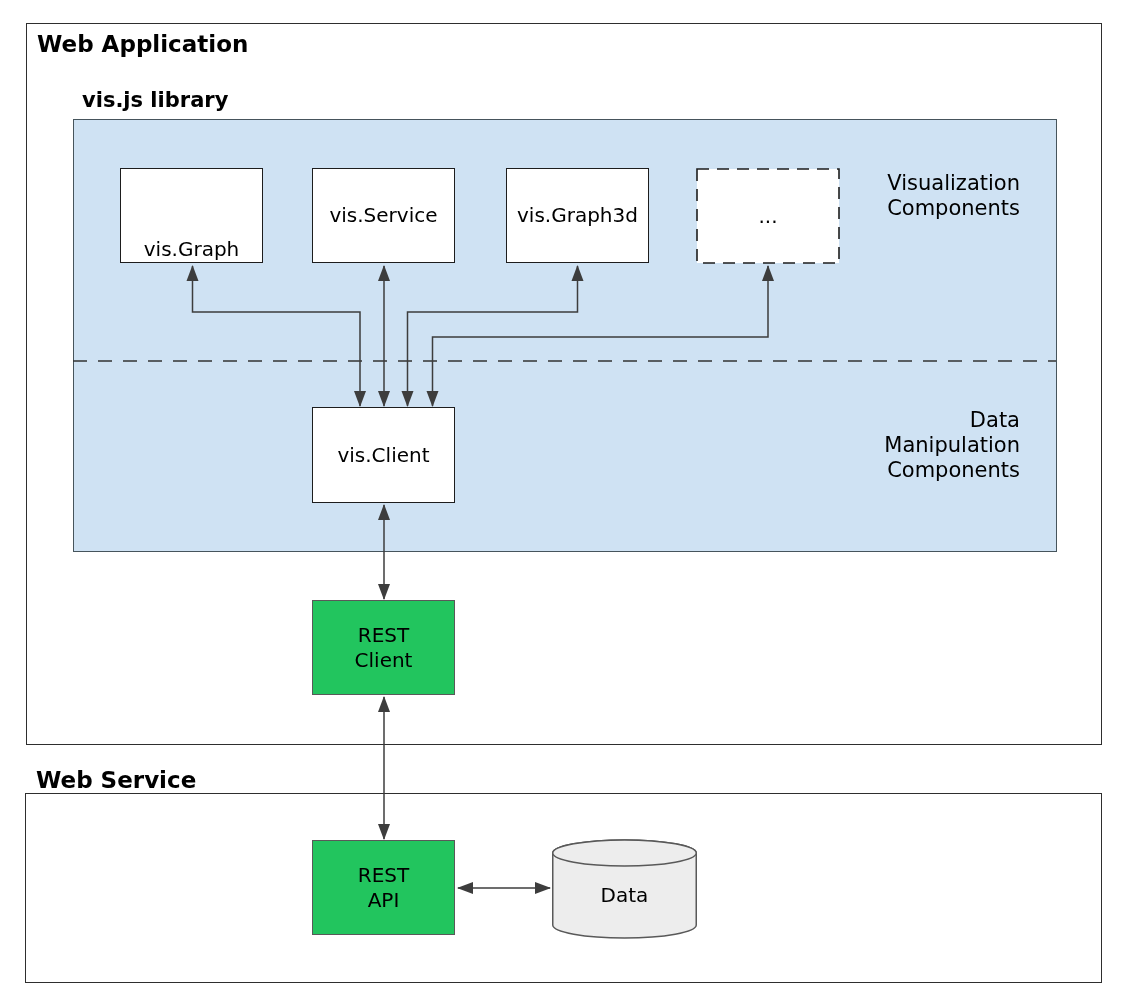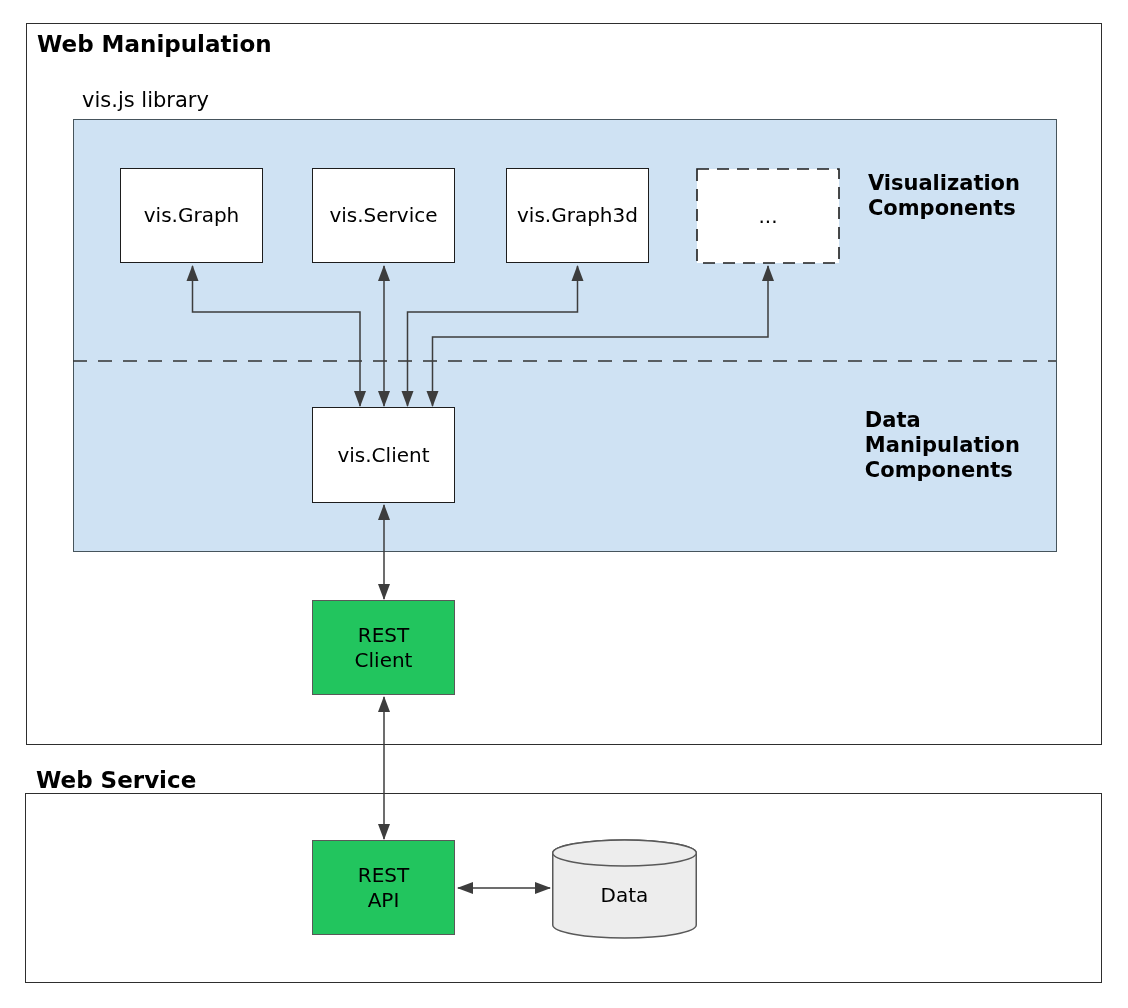--- a/index.html
+++ b/index.html
@@ -11,46 +11,46 @@
   .outer-box{border:1px solid #2e2e2e;background:transparent;}
   .panel-blue{background:#cfe2f3;border:1px solid #46545c;}
   .node{
     display:flex;align-items:center;justify-content:center;
     text-align:center;font-size:20px;line-height:25px;white-space:pre-line;z-index:2;
   }
   .node-white{background:#ffffff;border:1.5px solid #1d1d1d;}
   .node-gray{background:#22c55e;border:1.5px solid #595959;}
   .node-ghost{background:transparent;border:none;z-index:6;}
   .big-title{font-weight:bold;font-size:23px;line-height:28px;}
-  .sub-title{font-weight:normal;font-size:21px;line-height:26px;}
+  .sub-title{font-weight:bold;font-size:21px;line-height:26px;}
   .side-label{
-    font-weight:bold;font-size:21px;line-height:25px;
-    white-space:pre-line;z-index:2;
+    font-weight:normal;font-size:21px;line-height:25px;
+    text-align:right;white-space:pre-line;z-index:2;
   }
   .overlay{position:absolute;left:0;top:0;z-index:5;pointer-events:none;}
   .cyl-wrap{z-index:2;}
   .cyl-label{
     display:flex;align-items:center;justify-content:center;
     font-size:20px;padding-top:12px;box-sizing:border-box;z-index:6;
   }
   .arrow-line{stroke:#3d3d3d;stroke-width:1.5;fill:none;}
   .arrow-head{fill:#3d3d3d;stroke:none;}
 </style>
 </head>
 <body>
 
 <div class="canvas">
 
   <div class="abs outer-box" style="left:26px;top:23px;width:1074px;height:720px;"></div>
-  <div class="abs big-title" style="left:37px;top:30px;">Web Manipulation</div>
+  <div class="abs big-title" style="left:37px;top:30px;">Web Application</div>
 
   <div class="abs sub-title" style="left:82px;top:87px;">vis.js library</div>
   <div class="abs panel-blue" style="left:73px;top:119px;width:982px;height:431px;"></div>
 
-  <div class="abs node node-white" style="left:120px;top:168px;width:141px;height:93px;">
+  <div class="abs node node-white" style="left:120px;top:168px;width:141px;height:93px;align-items:flex-end;">
     <span>vis.Graph</span>
   </div>
   <div class="abs node node-white" style="left:312px;top:168px;width:141px;height:93px;">
     <span>vis.Service</span>
   </div>
   <div class="abs node node-white" style="left:506px;top:168px;width:141px;height:93px;text-align:center;">
     <span>vis.Graph3d</span>
   </div>
 
   <div class="abs node node-ghost" style="left:696px;top:168px;width:144px;height:96px;">

